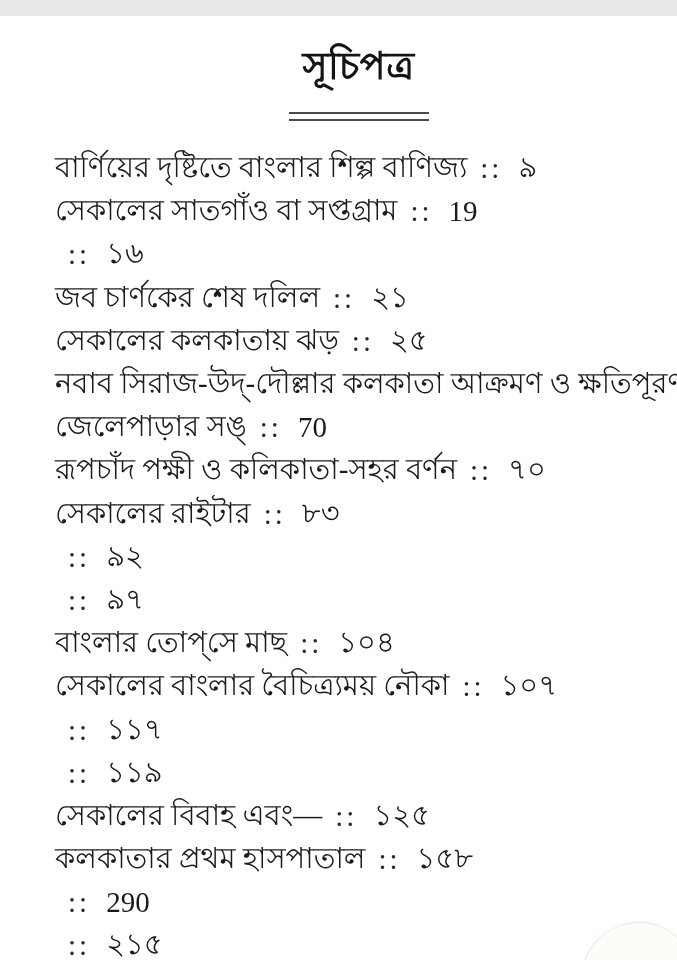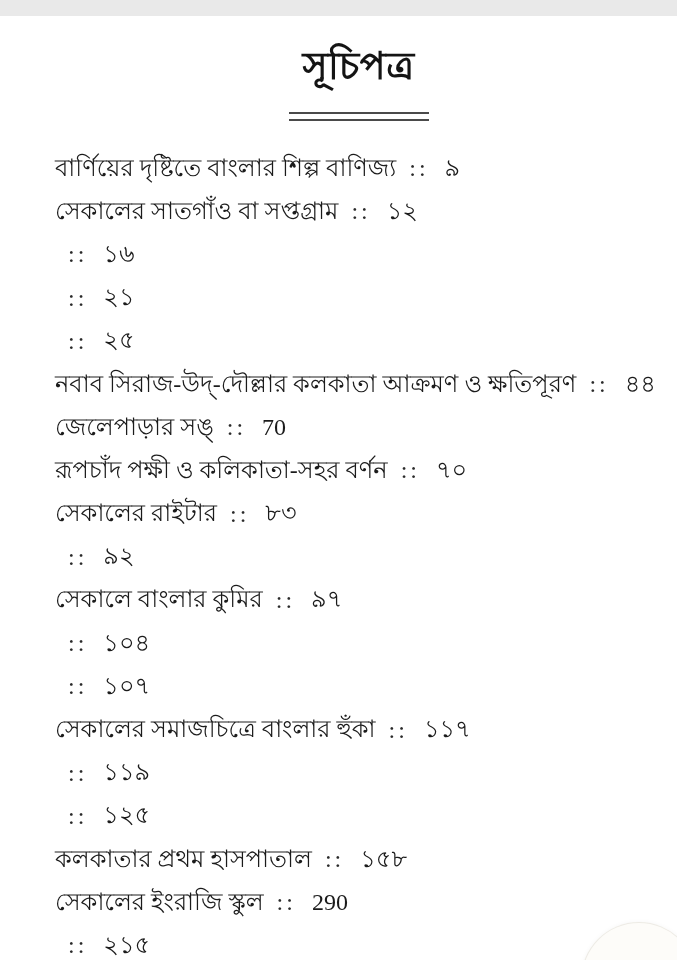--- a/index.html
+++ b/index.html
@@ -32,21 +32,21 @@
     border-top: 2px solid #4a4a4a;
     border-bottom: 2px solid #4a4a4a;
   }
   .toc {
     padding: 26px 20px 0 55px;
   }
   .toc-row {
     display: flex;
     align-items: center;
     height: 43.2px;
-    font-size: 24px;
+    font-size: 29px;
     white-space: nowrap;
   }
   .toc-title { flex: 0 0 auto; }
   .toc-sep {
     margin: 0 16px 0 13px;
     letter-spacing: 3px;
     color: #2a2a2a;
   }
   .toc-page { flex: 0 0 auto; }
   
@@ -86,34 +86,36 @@
 
       <div class="toc-row">
         <span class="toc-title">বার্ণিয়ের দৃষ্টিতে বাংলার শিল্প বাণিজ্য</span>
         <span class="toc-sep">::</span>
         <span class="toc-page">৯</span>
       </div>
 
       <div class="toc-row">
         <span class="toc-title">সেকালের সাতগাঁও বা সপ্তগ্রাম</span>
         <span class="toc-sep">::</span>
-        <span class="toc-page">১২</span>
+        <span class="toc-page">19</span>
       </div>
 
       <div class="toc-row">
         <span class="toc-sep">::</span>
         <span class="toc-page">১৬</span>
       </div>
 
       <div class="toc-row">
+        <span class="toc-title">জব চার্ণকের শেষ দলিল</span>
         <span class="toc-sep">::</span>
         <span class="toc-page">২১</span>
       </div>
 
       <div class="toc-row">
+        <span class="toc-title">সেকালের কলকাতায় ঝড়</span>
         <span class="toc-sep">::</span>
         <span class="toc-page">২৫</span>
       </div>
 
       <div class="toc-row">
         <span class="toc-title">নবাব সিরাজ-উদ্-দৌল্লার কলকাতা আক্রমণ ও ক্ষতিপূরণ</span>
         <span class="toc-sep">::</span>
         <span class="toc-page">৪৪</span>
       </div>
 
@@ -134,59 +136,59 @@
         <span class="toc-sep">::</span>
         <span class="toc-page">৮৩</span>
       </div>
 
       <div class="toc-row">
         <span class="toc-sep">::</span>
         <span class="toc-page">৯২</span>
       </div>
 
       <div class="toc-row">
-        <span class="toc-title">সেকালে বাংলার কুমির</span>
         <span class="toc-sep">::</span>
         <span class="toc-page">৯৭</span>
       </div>
 
       <div class="toc-row">
+        <span class="toc-title">বাংলার তোপ্‌সে মাছ</span>
         <span class="toc-sep">::</span>
         <span class="toc-page">১০৪</span>
       </div>
 
       <div class="toc-row">
+        <span class="toc-title">সেকালের বাংলার বৈচিত্র্যময় নৌকা</span>
         <span class="toc-sep">::</span>
         <span class="toc-page">১০৭</span>
       </div>
 
       <div class="toc-row">
-        <span class="toc-title">সেকালের সমাজচিত্রে বাংলার হুঁকা</span>
         <span class="toc-sep">::</span>
         <span class="toc-page">১১৭</span>
       </div>
 
       <div class="toc-row">
         <span class="toc-sep">::</span>
         <span class="toc-page">১১৯</span>
       </div>
 
       <div class="toc-row">
+        <span class="toc-title">সেকালের বিবাহ এবং—</span>
         <span class="toc-sep">::</span>
         <span class="toc-page">১২৫</span>
       </div>
 
       <div class="toc-row">
         <span class="toc-title">কলকাতার প্রথম হাসপাতাল</span>
         <span class="toc-sep">::</span>
         <span class="toc-page">১৫৮</span>
       </div>
 
       <div class="toc-row">
-        <span class="toc-title">সেকালের ইংরাজি স্কুল</span>
         <span class="toc-sep">::</span>
         <span class="toc-page">290</span>
       </div>
 
       <div class="toc-row">
         <span class="toc-sep">::</span>
         <span class="toc-page">২১৫</span>
       </div>
     </main>
 

